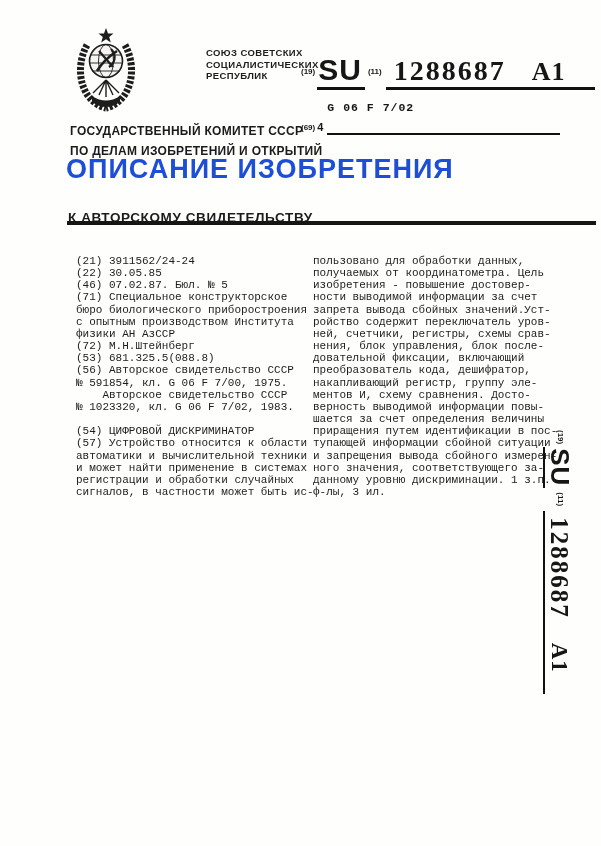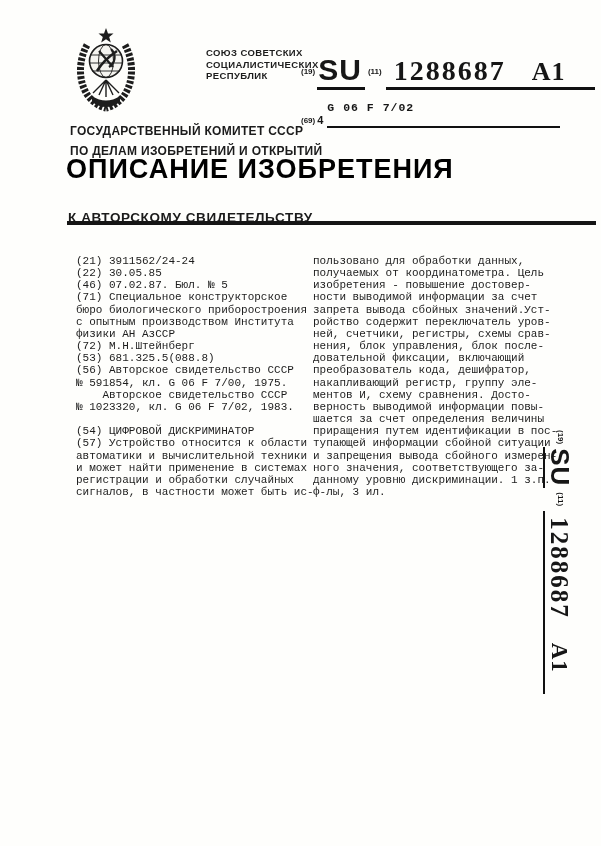--- a/index.html
+++ b/index.html
@@ -33,34 +33,34 @@
     border-bottom:3px solid #111;padding-bottom:3px;
     font-family:"Liberation Serif",serif;font-weight:bold;
   }
   .doc-number{font-size:28px;line-height:26px;letter-spacing:2px;margin-left:8px;}
   .kind-code{font-size:26px;line-height:25px;margin-left:26px;letter-spacing:1px;}
   
   .ipc-row{position:absolute;left:301px;top:101px;display:flex;align-items:flex-end;}
   .ipc-prefix{font-size:8px;font-weight:bold;margin-bottom:3px;}
   .ipc-edition{font-size:11px;font-weight:bold;margin:0 4px 2px 2px;}
   .ipc-group{
-    width:233px;border-bottom:2px solid #111;padding-bottom:12px;
+    width:233px;border-bottom:2px solid #111;padding-bottom:19px;
     font-family:"Liberation Mono","DejaVu Sans Mono",monospace;
     font-size:11.5px;font-weight:bold;letter-spacing:1px;
   }
   
   .committee{
     position:absolute;left:70px;top:121px;
     font-size:12px;font-weight:bold;line-height:20px;letter-spacing:.3px;
     white-space:pre;color:#1b1b1b;
   }
   
   .title{
     position:absolute;left:66px;top:154px;margin:0;
-    font-size:27px;font-weight:bold;letter-spacing:1px;color:#000000;
+    font-size:27px;font-weight:bold;letter-spacing:1px;color:#1d4ed8;
   }
   .subtitle{
     position:absolute;left:68px;top:210px;
     font-size:13.5px;font-weight:bold;letter-spacing:.6px;color:#1b1b1b;
   }
   .rule{position:absolute;left:67px;top:221px;width:529px;height:4px;background:#151515;}
   
   .col{
     position:absolute;top:247px;margin:8px;
     font-family:"Liberation Mono","DejaVu Sans Mono",monospace;

